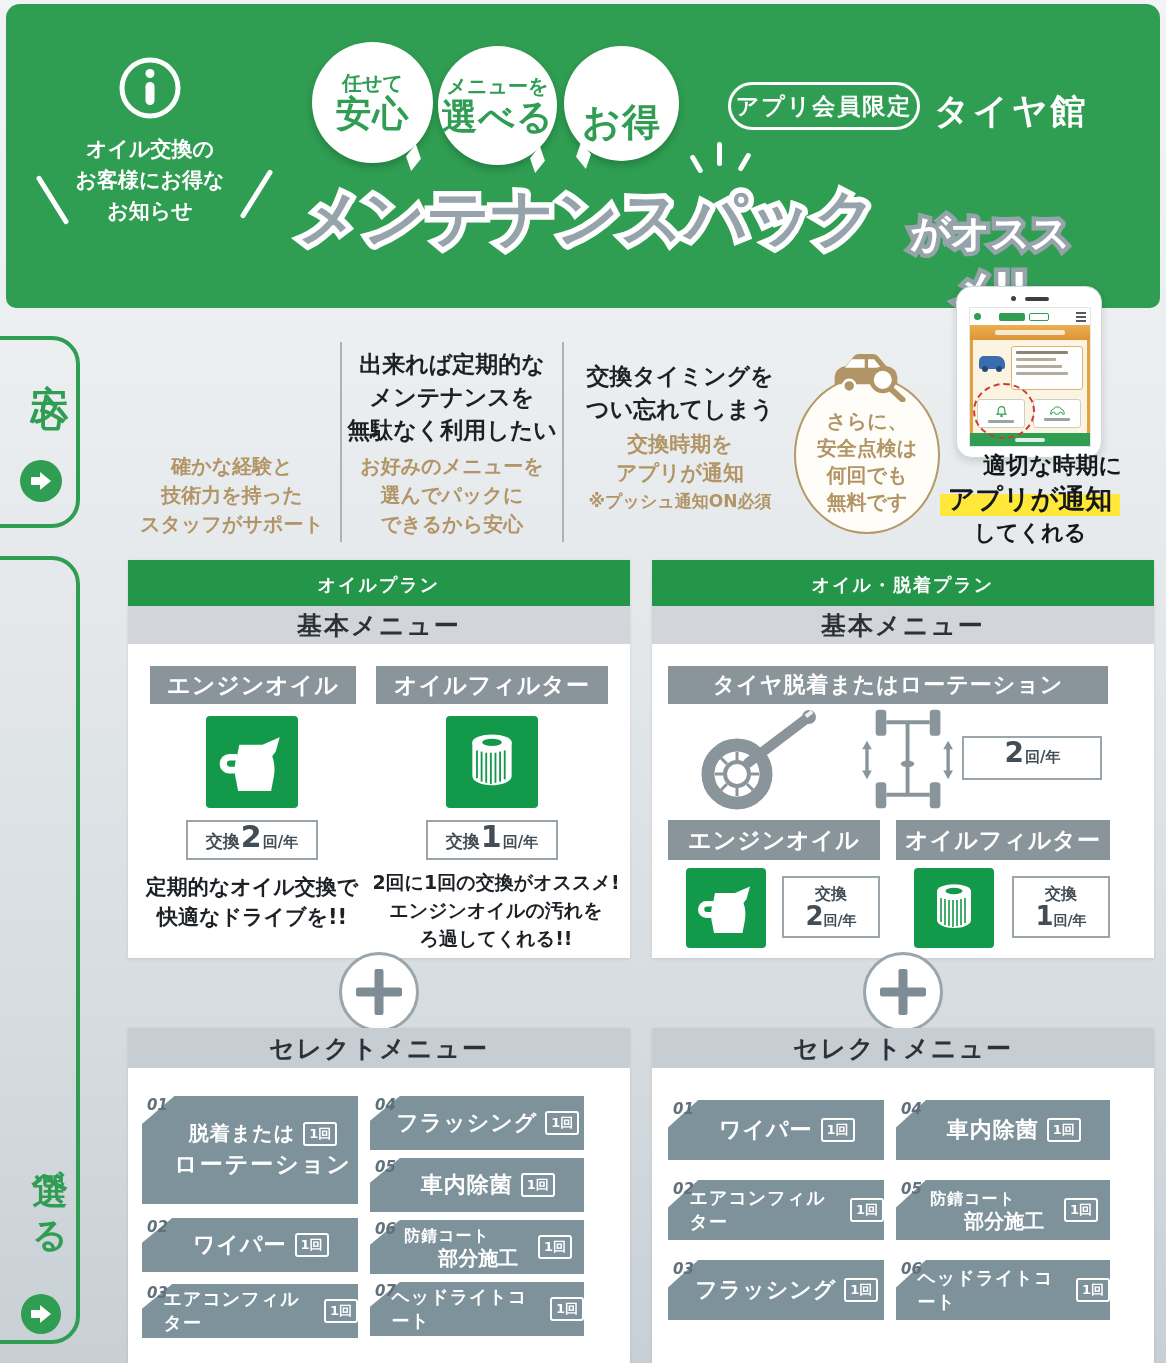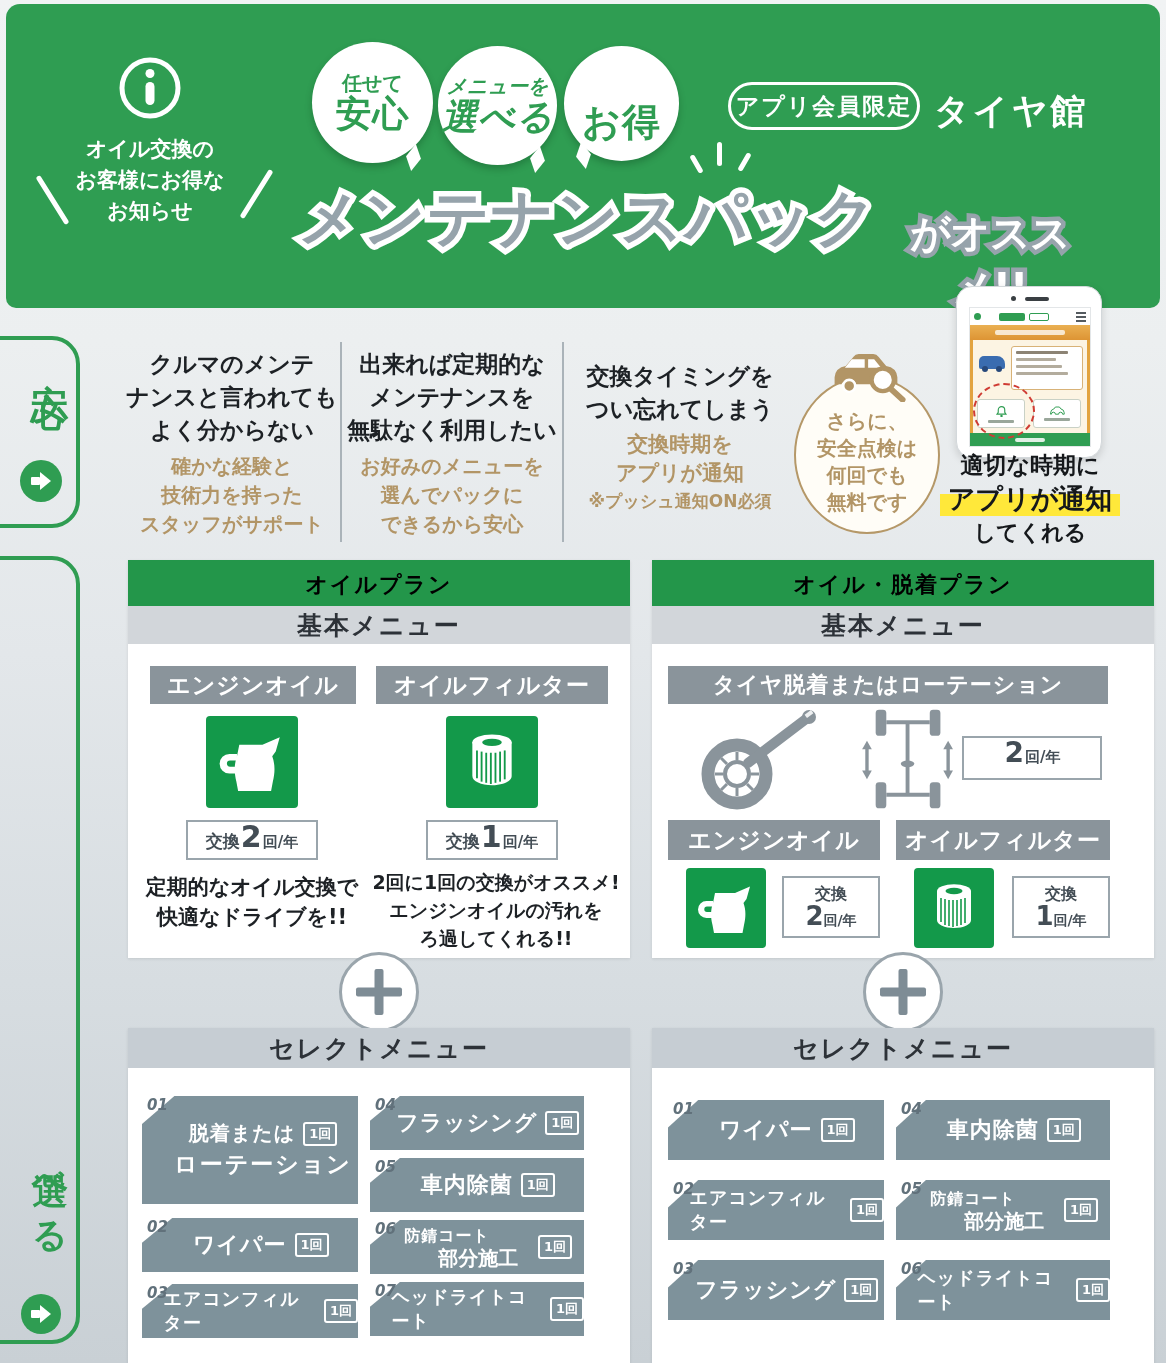--- a/index.html
+++ b/index.html
@@ -95,31 +95,31 @@
   .car-blue::before,.car-blue::after{content:"";position:absolute;bottom:-3px;width:6px;height:6px;border-radius:50%;background:#27487a;}
   .car-blue::before{left:3px;} .car-blue::after{right:3px;}
   .btn-row{position:absolute;left:4px;bottom:5px;display:flex;gap:8px;}
   .app-btn{width:48px;height:29px;background:#fff;border:1px solid #c9d1c6;border-radius:3px;
     display:flex;flex-direction:column;align-items:center;justify-content:center;gap:2px;}
   .app-btn i{display:block;width:26px;height:3px;background:#9aa79b;border-radius:1px;}
   .red-dash{position:absolute;left:-4px;top:-16px;width:62px;height:56px;border:2px dashed #cf3b33;border-radius:50%;}
   .app-footer{height:13px;background:var(--green);display:flex;align-items:center;justify-content:center;}
   .app-footer i{display:block;width:30px;height:4px;border-radius:2px;background:rgba(255,255,255,.85);}
   .caption{position:absolute;left:938px;width:184px;text-align:center;font-weight:bold;color:#15181b;}
-  .cap1{top:450px;font-size:23px;}
+  .cap1{top:450px;font-size:23px;text-align:right;}
   .cap2{top:481px;font-size:27px;}
   .cap2 span{background:linear-gradient(180deg,transparent 38%,#ffe83a 38%);padding:2px 8px;}
   .cap3{top:518px;font-size:22px;}
 
   
   .card-top{position:absolute;top:560px;width:502px;height:398px;background:#fff;box-shadow:0 1px 3px rgba(0,0,0,.1);}
   .card-bottom{position:absolute;top:1028px;width:502px;height:424px;background:#fff;box-shadow:0 1px 3px rgba(0,0,0,.1);}
   .left-card{left:128px;} .right-card{left:652px;}
   .plan-header{position:absolute;left:0;top:0;width:100%;height:50px;background:var(--green-dark);
-    display:flex;align-items:center;justify-content:center;color:#000000;font-size:22px;font-weight:bold;letter-spacing:2px;}
+    display:flex;align-items:center;justify-content:center;color:#ffffff;font-size:18px;font-weight:bold;letter-spacing:2px;}
   .gray-bar{position:absolute;left:0;top:46px;width:100%;height:38px;background:var(--bar-gray);
     display:flex;align-items:center;justify-content:center;color:#2d3238;font-size:25px;font-weight:bold;letter-spacing:2px;}
   .sel-bar{position:absolute;left:0;top:0;width:100%;height:40px;background:var(--sel-gray);
     display:flex;align-items:center;justify-content:center;color:#2d3238;font-size:25px;font-weight:bold;letter-spacing:2px;}
   .item-label-bar{position:absolute;height:38px;background:var(--slate-label);display:flex;align-items:center;
     justify-content:center;color:#fff;font-size:23px;font-weight:bold;letter-spacing:1px;}
   .green-icon{position:absolute;background:var(--icon-green);border-radius:4px;display:flex;align-items:center;justify-content:center;}
   .freq-box{position:absolute;background:#fff;border:2px solid var(--box-border);display:flex;align-items:baseline;
     justify-content:center;color:#434d55;font-weight:bold;}
   .freq-box .fp{font-size:17px;} .freq-box .fn{font-size:30px;line-height:30px;margin:0 1px;} .freq-box .fu{font-size:15px;}
@@ -173,21 +173,21 @@
 お客様にお得な
 お知らせ</div>
     <div class="slash slash-l"></div>
     <div class="slash slash-r"></div>
 
     <div class="badge" style="left:306px;top:38px;width:121px;height:121px;">
       <span class="b-top">任せて</span>
       <span class="b-main">安心</span>
       <span class="badge-tail tail-r"></span>
     </div>
-    <div class="badge" style="left:432px;top:42px;width:119px;height:119px;font-style:italic;">
+    <div class="badge" style="left:432px;top:42px;width:119px;height:119px;">
       <span class="b-top">メニューを</span>
       <span class="b-main">選べる</span>
       <span class="badge-tail tail-r"></span>
     </div>
     <div class="badge" style="left:558px;top:42px;width:115px;height:115px;">
       <span class="b-main" style="font-size:38px;margin-top:36px;">お得</span>
       <span class="badge-tail tail-l"></span>
     </div>
 
     <div class="pill">アプリ会員限定</div>
@@ -214,23 +214,20 @@
       <span class="arr-head"></span>
     </div>
 
   <div class="side-box side-box2"></div>
   <div class="side-label lbl-eraberu">選べる</div>
   <div class="arrow-circle ac2">
       <span class="arr-bar"></span>
       <span class="arr-head"></span>
     </div>
 
-  <div class="col-head pre" style="left:126px;top:348px;width:212px;">クルマのメンテ
-ナンスと言われても
-よく分からない</div>
   <div class="col-sub pre" style="left:126px;top:452px;width:212px;">確かな経験と
 技術力を持った
 スタッフがサポート</div>
   <div class="vdiv" style="left:340px;"></div>
   <div class="col-head pre" style="left:346px;top:348px;width:212px;">出来れば定期的な
 メンテナンスを
 無駄なく利用したい</div>
   <div class="col-sub pre" style="left:346px;top:452px;width:212px;">お好みのメニューを
 選んでパックに
 できるから安心</div>

